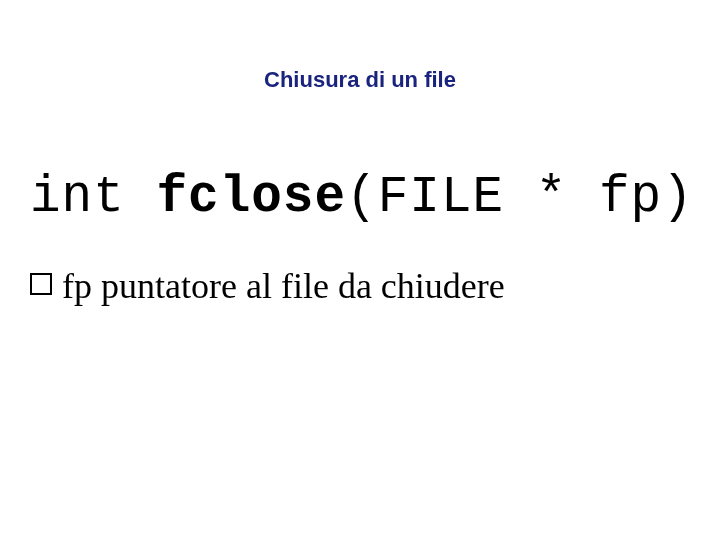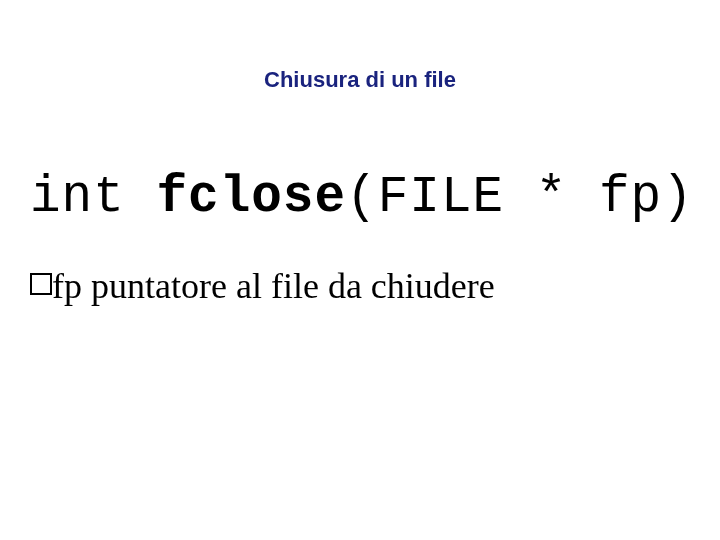--- a/index.html
+++ b/index.html
@@ -42,20 +42,21 @@
   }
   .code-line .bold {
     font-weight: bold;
   }
   .bullet-row {
     position: absolute;
     top: 230px;
     left: 30px;
     display: flex;
     align-items: flex-start;
+    gap: 10px;
   }
   .bullet-marker {
     width: 22px;
     height: 22px;
     border: 2px solid #000;
     margin-top: 8px;
     box-sizing: border-box;
     flex: 0 0 auto;
   }
   .bullet-text {

